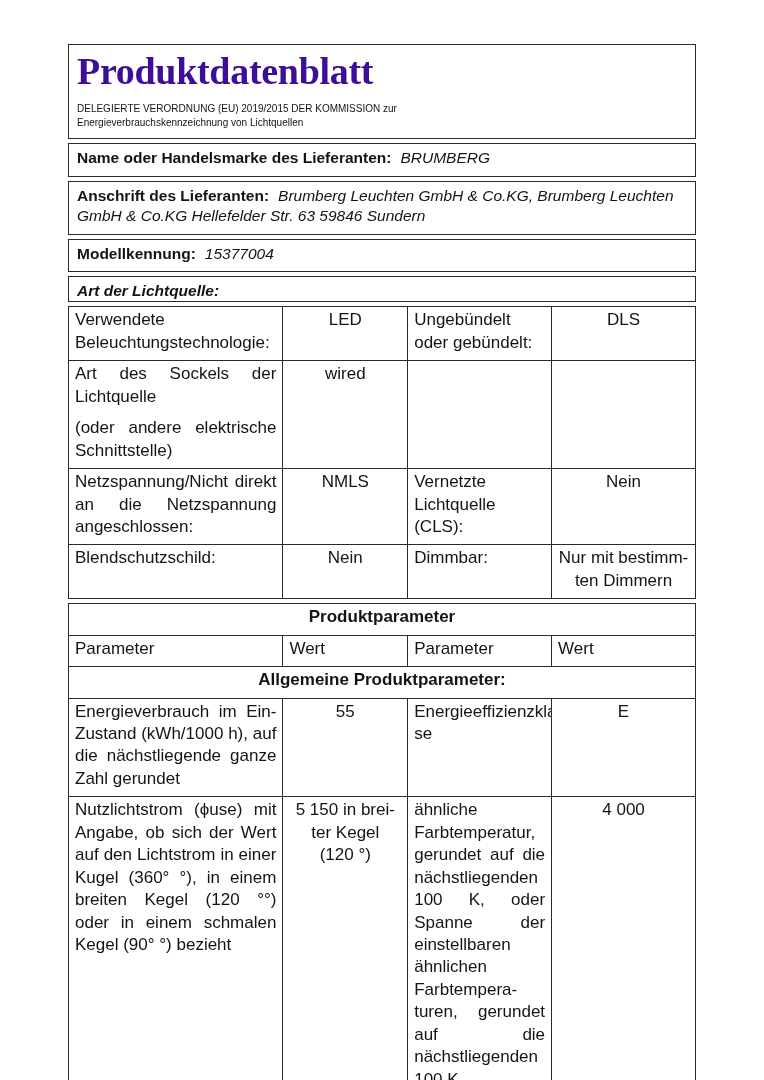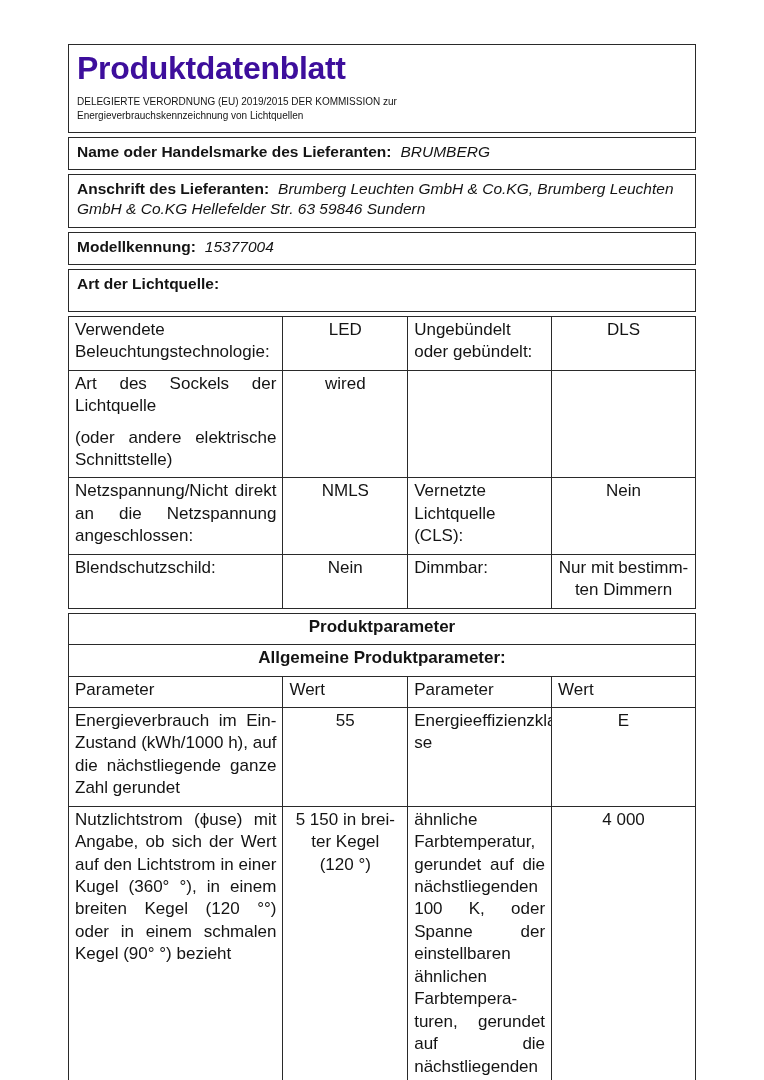--- a/index.html
+++ b/index.html
@@ -21,36 +21,37 @@
   .box{
     border:1.5px solid var(--border-color);
     margin-bottom:4px;
     padding:4px 8px 7px 8px;
     font-size:15.5px;
     line-height:1.32;
   }
   .header-box{padding:6px 10px 8px 8px;}
   h1.doc-title{
     margin:0 0 9px 0;
-    font-size:32px;
+    font-size:38px;
     line-height:1.1;
     font-weight:bold;
     color:var(--title-color);
     letter-spacing:-0.3px;
+    font-family:Liberation Serif, serif;
   }
   .subtitle{
     margin:0;
     white-space:pre-line;
     font-size:10px;
     line-height:1.42;
   }
   .info-line{margin:0;}
   .lbl{font-weight:bold;}
   .val{margin-left:9px;font-style:italic;}
-  .heading-box{font-weight:bold;padding-bottom:16px;}
+  .heading-box{font-weight:bold;padding-bottom:0;font-style:italic;}
 
   table.grid{
     width:100%;
     border-collapse:collapse;
     table-layout:fixed;
     margin-bottom:4px;
     font-size:17px;
   }
   table.grid td{
     border:1.5px solid var(--border-color);
@@ -136,27 +137,27 @@
       <col style="width:34.2%">
         <col style="width:19.9%">
         <col style="width:22.95%">
         <col style="width:22.95%">
     </colgroup>
     <tbody>
         <tr>
           <td colspan="4" class="band">Produktparameter</td>
         </tr>
         <tr>
-          <td colspan="4" class="band">Allgemeine Produktparameter:</td>
-        </tr>
-        <tr>
           <td class="hdr">Parameter</td>
           <td class="hdr">Wert</td>
           <td class="hdr">Parameter</td>
           <td class="hdr">Wert</td>
+        </tr>
+        <tr>
+          <td colspan="4" class="band">Allgemeine Produktparameter:</td>
         </tr>
         <tr>
           <td class="param">Energieverbrauch im Ein-Zu­stand (kWh/1000&nbsp;h), auf die nächstliegende ganze Zahl ge­rundet</td>
           <td class="value">55</td>
           <td class="param">Energieeffizienzklas­se</td>
           <td class="value">E</td>
         </tr>
         <tr>
           <td class="param">Nutzlichtstrom (ϕuse) mit An­gabe, ob sich der Wert auf den Lichtstrom in einer Kugel (360°&nbsp;°), in einem breiten Kegel (120&nbsp;°°) oder in einem schmalen Kegel (90°&nbsp;°) bezieht</td>
           <td class="value">5&nbsp;150 in brei­ter Kegel (120&nbsp;°)</td>

